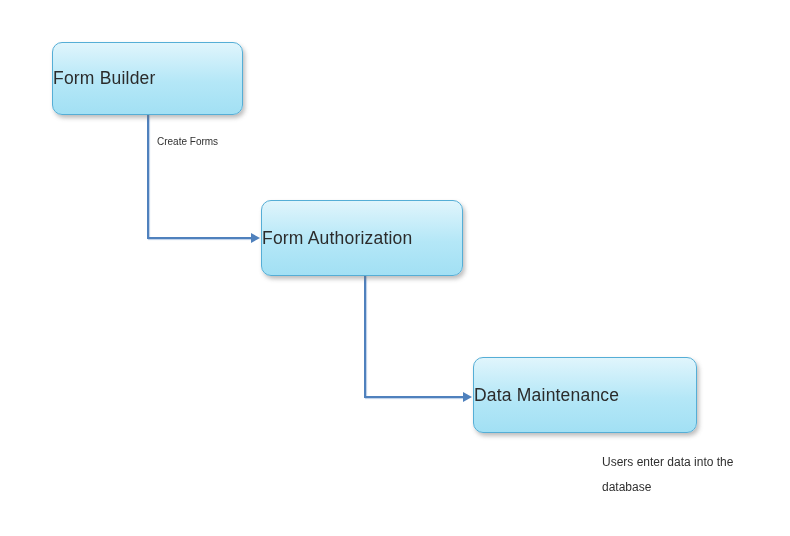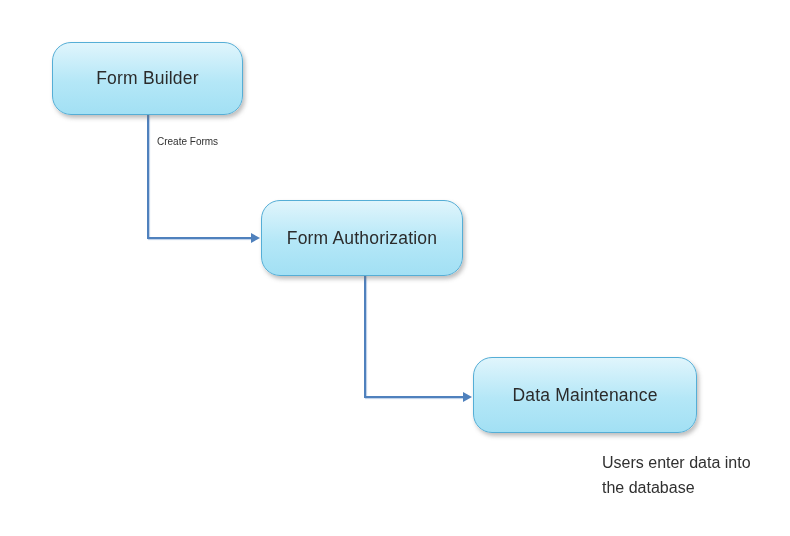--- a/index.html
+++ b/index.html
@@ -18,26 +18,26 @@
     width: 790px;
     height: 536px;
     background: var(--background);
     font-family: "Liberation Sans", "DejaVu Sans", sans-serif;
     color: var(--text);
     overflow: hidden;
   }
   .node {
     position: absolute;
     border: 1.5px solid var(--node-border);
-    border-radius: 19px;
+    border-radius: 10px;
     background: linear-gradient(180deg, var(--node-fill-top) 0%, var(--node-fill-mid) 55%, var(--node-fill-bottom) 100%);
     box-shadow: 2px 3px 4px rgba(110,110,110,0.45);
     display: flex;
     align-items: center;
-    justify-content: center;
+    justify-content: flex-start;
   }
   .node-label {
     font-size: 17.5px;
     letter-spacing: 0.2px;
     color: #2b2b2b;
   }
   .conn {
     position: absolute;
     background: var(--connector);
     box-shadow: 1px 1px 1px rgba(130,165,215,0.55);
@@ -58,21 +58,21 @@
     color: #303030;
     line-height: 21.5px;
   }
   .edge-label.justified {
     width: 217px;
     text-align: justify;
     text-align-last: left;
   }
   .note {
     position: absolute;
-    font-size: 16px;
+    font-size: 12px;
     color: #303030;
     width: 165px;
     line-height: 25px;
   }
 </style>
 </head>
 <body>
 
 <div class="canvas">
 

